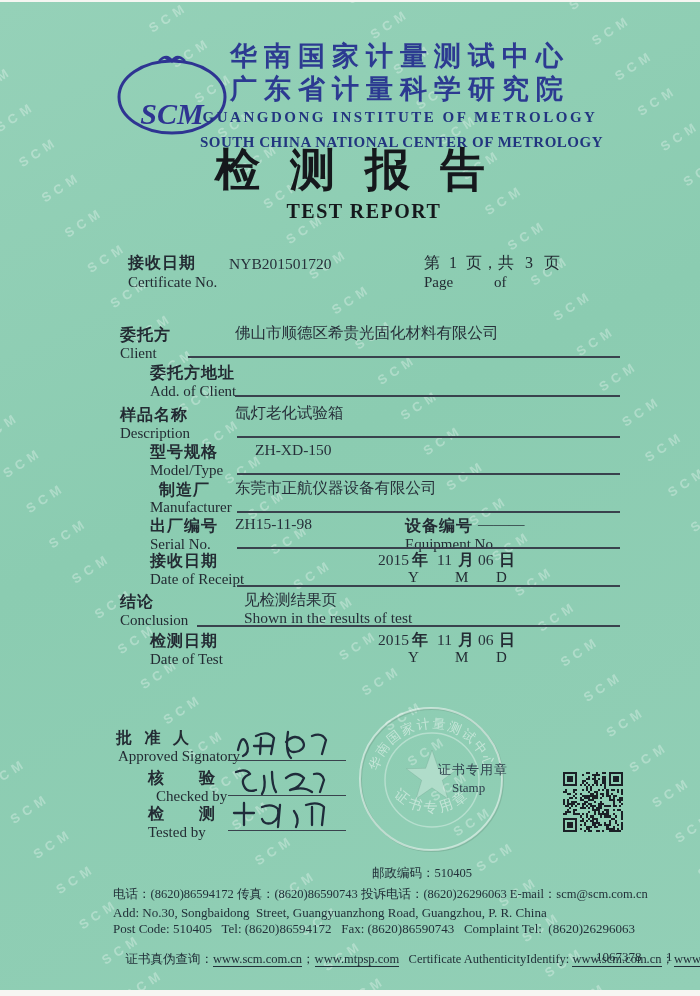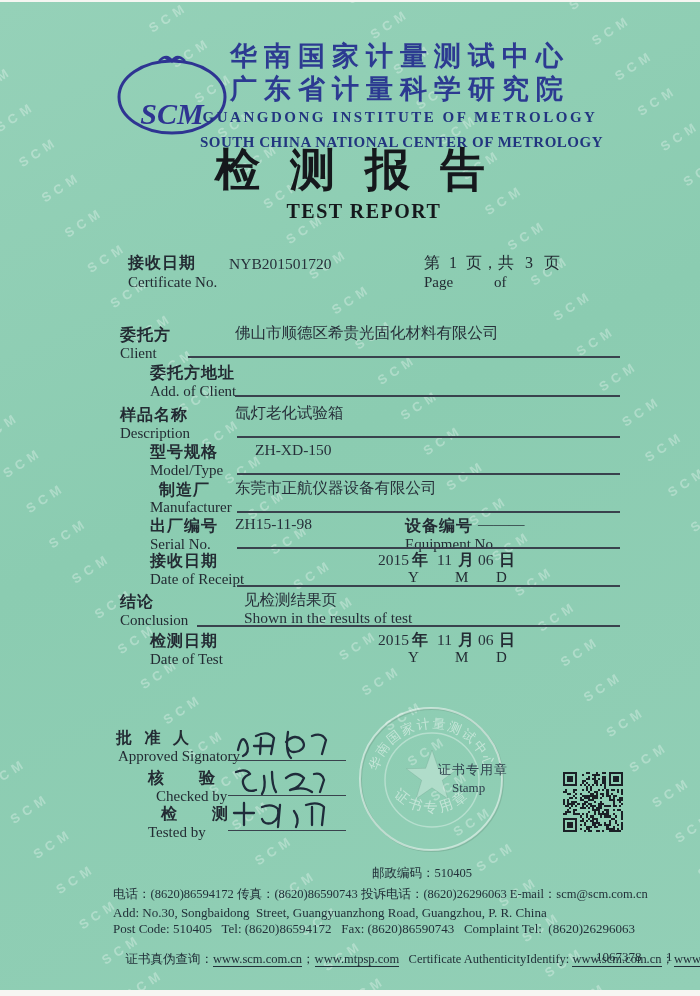--- a/index.html
+++ b/index.html
@@ -139,21 +139,21 @@
   <div class="abs lab-cn" style="left:148px;top:766px;">核　　验</div>
   <div class="abs lab-en" style="left:156px;top:785px;">Checked by</div>
   <svg class="abs sig" style="left:228px;top:760px;" width="120" height="36" viewBox="0 0 120 36">
     <path d="M8 10 q10 -4 14 2 q-10 4 -6 12 q3 7 12 4"></path>
     <path d="M36 14 q2 12 -2 18 M44 10 q0 14 4 20"></path>
     <path d="M58 16 q10 -8 18 0 q-4 10 -14 12 q14 -4 22 2"></path>
     <path d="M86 12 q8 -2 10 6 l-4 12"></path>
   </svg>
   <div class="uline" style="left:228px;top:793px;width:118px;height:1px;"></div>
 
-  <div class="abs lab-cn" style="left:148px;top:802px;margin-left:13px;">检　　测</div>
+  <div class="abs lab-cn" style="left:148px;top:802px;">检　　测</div>
   <div class="abs lab-en" style="left:148px;top:821px;">Tested by</div>
   <svg class="abs sig" style="left:228px;top:793px;" width="120" height="38" viewBox="0 0 120 38">
     <path d="M6 18 h20 M16 8 v22"></path>
     <path d="M34 12 q10 -4 16 2 q2 10 -6 14 q-8 2 -10 -4 M52 10 l-2 22"></path>
     <path d="M66 16 q6 8 2 16"></path>
     <path d="M78 10 q12 -4 18 2 l-2 18 M84 12 v18"></path>
   </svg>
   <div class="uline" style="left:228px;top:828px;width:118px;height:1px;"></div>
 
   <svg class="abs" style="left:352px;top:698px;" width="160" height="160" viewBox="0 0 160 160">

